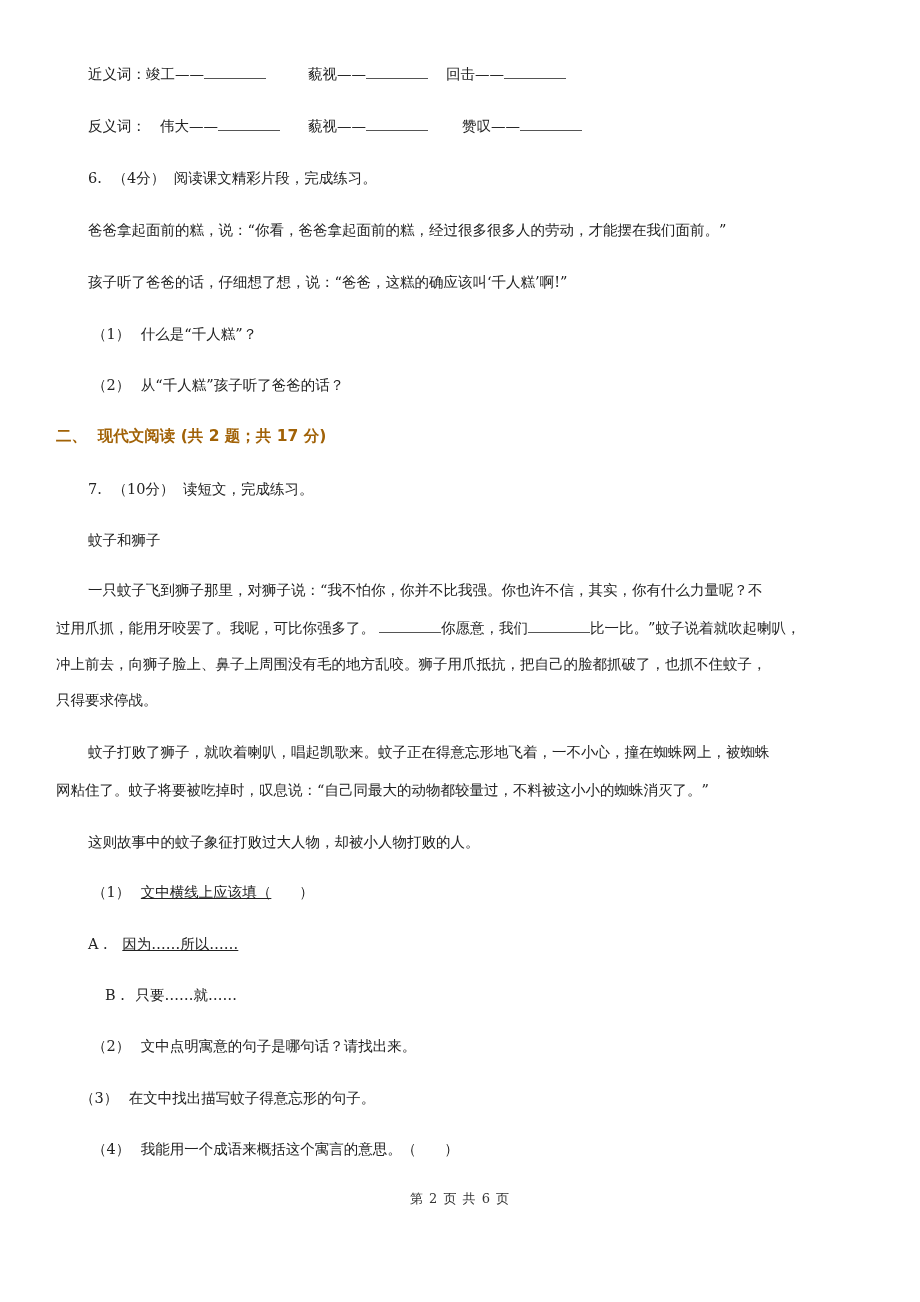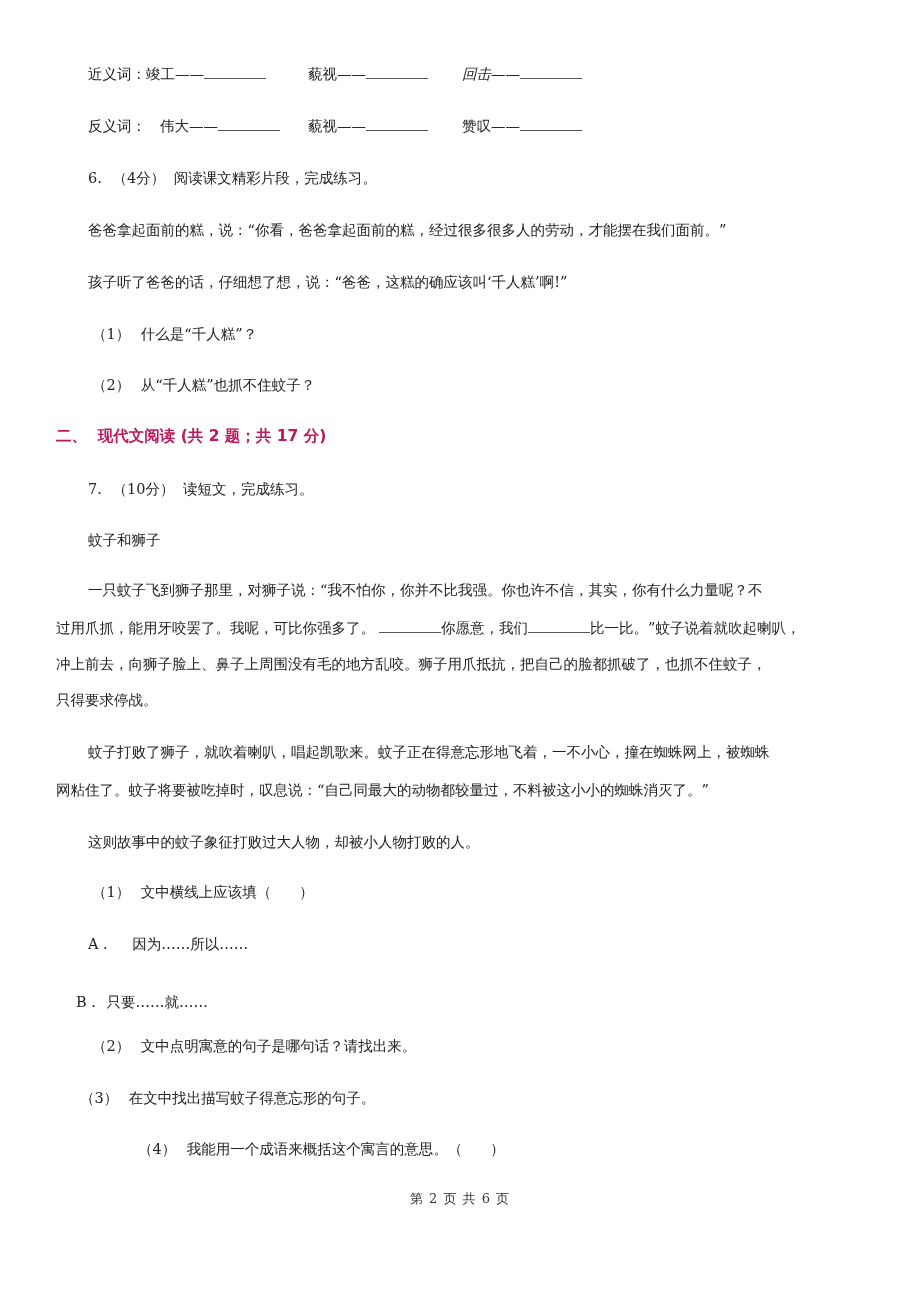--- a/index.html
+++ b/index.html
@@ -30,21 +30,21 @@
       vertical-align: baseline;
     }
     .vocab-row .cell {
       position: absolute;
       white-space: nowrap;
     }
     .section-heading {
       font-weight: bold;
       font-size: 15.5px;
       font-family: "DejaVu Sans", "Liberation Sans", sans-serif;
-      color: #be185d;
+      color: #a16207;
     }
     .footer {
       position: absolute;
       left: 0;
       width: 920px;
       text-align: center;
       font-size: 13px;
       color: #333;
       top: 1190px;
       letter-spacing: 1px;
@@ -58,21 +58,21 @@
 <body>
 
 <div class="line vocab-row" style="top:64px; left:88px;">
   <span class="cell" style="left:0;">近义词：</span>
   <span class="cell" style="left:58px;">
     <span>竣工——</span><span class="blank" style="width:62px;"></span>
   </span>
   <span class="cell" style="left:220px;">
     <span>藐视——</span><span class="blank" style="width:62px;"></span>
   </span>
-  <span class="cell" style="left:374px;font-style:italic;">
+  <span class="cell" style="left:358px;">
     <span>回击——</span><span class="blank" style="width:62px;"></span>
   </span>
 </div>
 
 <div class="line vocab-row" style="top:116px; left:88px;">
   <span class="cell" style="left:0;">反义词：</span>
   <span class="cell" style="left:72px;">
     <span>伟大——</span><span class="blank" style="width:62px;"></span>
   </span>
   <span class="cell" style="left:220px;">
@@ -92,21 +92,21 @@
 <div class="line" style="top:220px; left:88px;">爸爸拿起面前的糕，说：“你看，爸爸拿起面前的糕，经过很多很多人的劳动，才能摆在我们面前。”</div>
 <div class="line" style="top:272px; left:88px;">孩子听了爸爸的话，仔细想了想，说：“爸爸，这糕的确应该叫‘千人糕’啊!”</div>
 
 <div class="line" style="top:324px; left:92px;">
   <span>（1）</span>
   <span style="margin-left:6px;">什么是“千人糕”？</span>
 </div>
 
 <div class="line" style="top:375px; left:92px;">
   <span>（2）</span>
-  <span style="margin-left:6px;">从“千人糕”也抓不住蚊子？</span>
+  <span style="margin-left:6px;">从“千人糕”孩子听了爸爸的话？</span>
 </div>
 
 <div class="line section-heading" style="top:426px; left:56px; white-space:pre;">二、  现代文阅读 (共 2 题；共 17 分)</div>
 
 <div class="line" style="top:479px; left:88px;">
   <span>7.</span>
   <span style="margin-left:6px;">（10分）</span>
   <span style="margin-left:4px;">读短文，完成练习。</span>
 </div>
 
@@ -119,41 +119,41 @@
 <div class="line" style="top:654px; left:56px;">冲上前去，向狮子脸上、鼻子上周围没有毛的地方乱咬。狮子用爪抵抗，把自己的脸都抓破了，也抓不住蚊子，</div>
 <div class="line" style="top:690px; left:56px;">只得要求停战。</div>
 
 <div class="line" style="top:742px; left:88px;">蚊子打败了狮子，就吹着喇叭，唱起凯歌来。蚊子正在得意忘形地飞着，一不小心，撞在蜘蛛网上，被蜘蛛</div>
 <div class="line" style="top:780px; left:56px;">网粘住了。蚊子将要被吃掉时，叹息说：“自己同最大的动物都较量过，不料被这小小的蜘蛛消灭了。”</div>
 
 <div class="line" style="top:832px; left:88px;">这则故事中的蚊子象征打败过大人物，却被小人物打败的人。</div>
 
 <div class="line" style="top:882px; left:92px;">
   <span>（1）</span>
-  <span style="margin-left:6px;">文中横线上应该填（</span><span class="paren-gap"></span><span>）</span>
+  <span style="margin-left:6px;text-decoration:underline;">文中横线上应该填（</span><span class="paren-gap"></span><span>）</span>
 </div>
 
 <div class="line" style="top:934px; left:88px;">
   <span>A .</span>
-  <span style="margin-left:20px;">因为……所以……</span>
+  <span style="margin-left:10px;text-decoration:underline;">因为……所以……</span>
 </div>
 
-<div class="line" style="top:985px; left:76px;margin-top:7px;">
+<div class="line" style="top:985px; left:105px;">
   <span>B .</span>
   <span style="margin-left:6px;">只要……就……</span>
 </div>
 
 <div class="line" style="top:1036px; left:92px;">
   <span>（2）</span>
   <span style="margin-left:6px;">文中点明寓意的句子是哪句话？请找出来。</span>
 </div>
 
 <div class="line" style="top:1088px; left:80px;">
   <span>（3）</span>
   <span style="margin-left:6px;">在文中找出描写蚊子得意忘形的句子。</span>
 </div>
 
-<div class="line" style="top:1139px; left:92px;margin-left:46px;">
+<div class="line" style="top:1139px; left:92px;">
   <span>（4）</span>
   <span style="margin-left:6px;">我能用一个成语来概括这个寓言的意思。（</span><span class="paren-gap"></span><span>）</span>
 </div>
 
 <div class="footer">第 2 页 共 6 页</div>
 
 </body></html>

